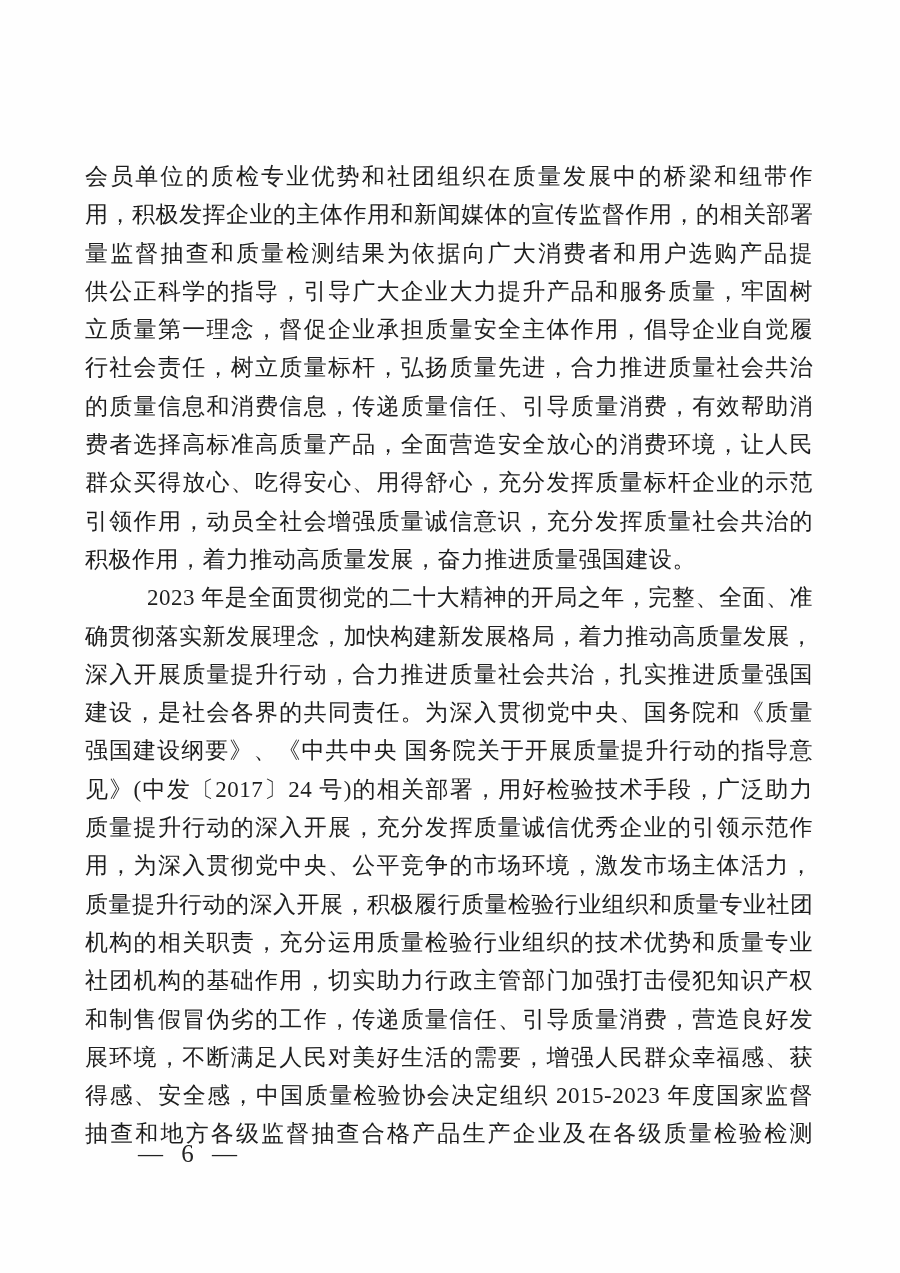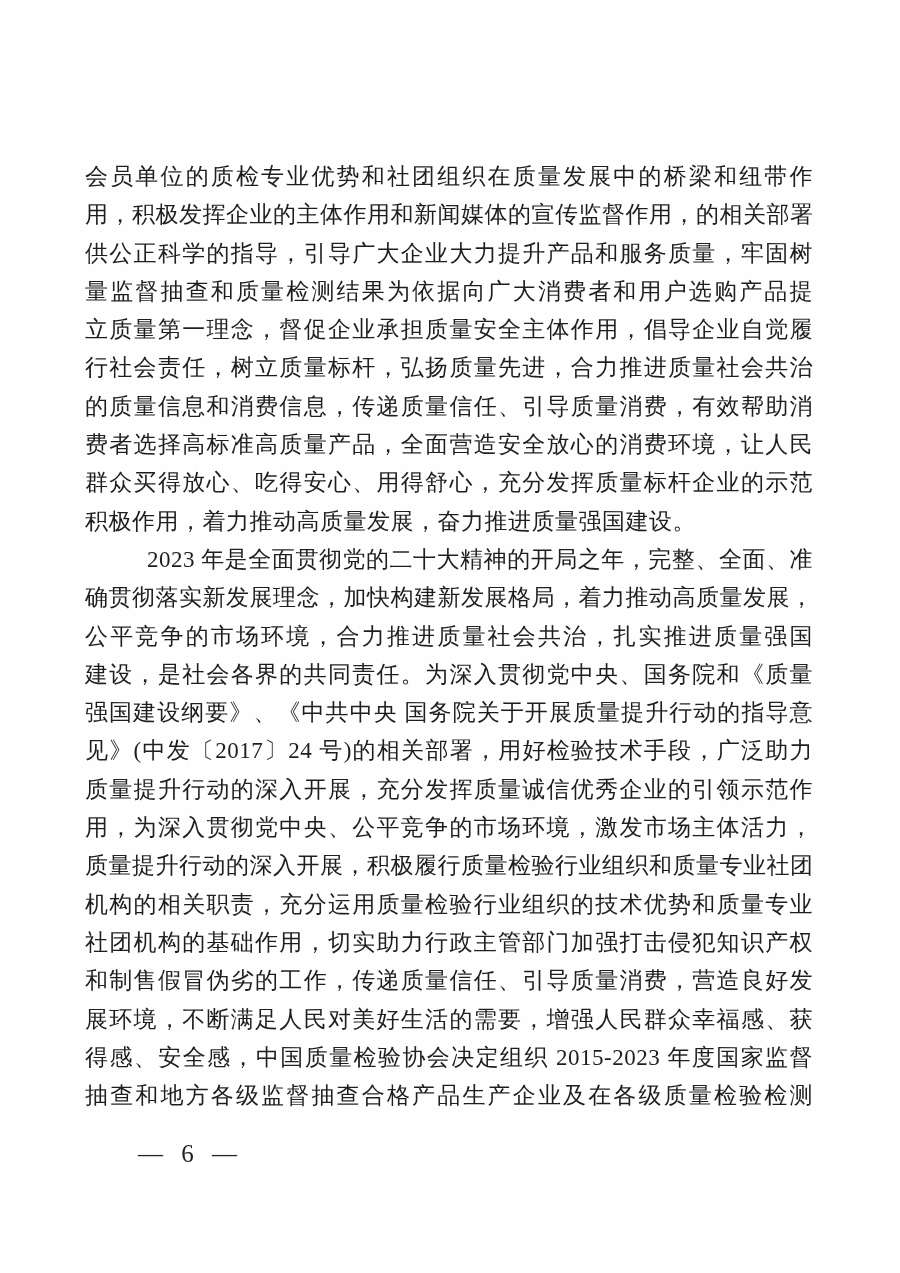--- a/index.html
+++ b/index.html
@@ -60,34 +60,35 @@
 </style>
 </head>
 <body>
 
 <div class="page">
   <div class="text-block">
 
     <div class="paragraph">
       <span class="line">会员单位的质检专业优势和社团组织在质量发展中的桥梁和纽带作</span>
       <span class="line">用，积极发挥企业的主体作用和新闻媒体的宣传监督作用，的相关部署</span>
+      <span class="line">量监督抽查和质量检测结果为依据向广大消费者和用户选购产品提</span>
       <span class="line">供公正科学的指导，引导广大企业大力提升产品和服务质量，牢固树</span>
-      <span class="line">量监督抽查和质量检测结果为依据向广大消费者和用户选购产品提</span>
       <span class="line">立质量第一理念，督促企业承担质量安全主体作用，倡导企业自觉履</span>
       <span class="line">行社会责任，树立质量标杆，弘扬质量先进，合力推进质量社会共治</span>
       <span class="line">的质量信息和消费信息，传递质量信任、引导质量消费，有效帮助消</span>
       <span class="line">费者选择高标准高质量产品，全面营造安全放心的消费环境，让人民</span>
       <span class="line">群众买得放心、吃得安心、用得舒心，充分发挥质量标杆企业的示范</span>
+      <span class="line">引领作用，动员全社会增强质量诚信意识，充分发挥质量社会共治的</span>
       <span class="line para-end">积极作用，着力推动高质量发展，奋力推进质量强国建设。</span>
     </div>
 
     <div class="paragraph">
       <span class="line indent">2023 年是全面贯彻党的二十大精神的开局之年，完整、全面、准</span>
       <span class="line">确贯彻落实新发展理念，加快构建新发展格局，着力推动高质量发展，</span>
-      <span class="line">公平竞争的市场环境，合力推进质量社会共治，扎实推进质量强国</span>
+      <span class="line">深入开展质量提升行动，合力推进质量社会共治，扎实推进质量强国</span>
       <span class="line">建设，是社会各界的共同责任。为深入贯彻党中央、国务院和《质量</span>
       <span class="line">强国建设纲要》、《中共中央 国务院关于开展质量提升行动的指导意</span>
       <span class="line">见》(中发〔2017〕24 号)的相关部署，用好检验技术手段，广泛助力</span>
       <span class="line">质量提升行动的深入开展，充分发挥质量诚信优秀企业的引领示范作</span>
       <span class="line">用，为深入贯彻党中央、公平竞争的市场环境，激发市场主体活力，</span>
       <span class="line">质量提升行动的深入开展，积极履行质量检验行业组织和质量专业社团</span>
       <span class="line">机构的相关职责，充分运用质量检验行业组织的技术优势和质量专业</span>
       <span class="line">社团机构的基础作用，切实助力行政主管部门加强打击侵犯知识产权</span>
       <span class="line">和制售假冒伪劣的工作，传递质量信任、引导质量消费，营造良好发</span>
       <span class="line">展环境，不断满足人民对美好生活的需要，增强人民群众幸福感、获</span>

